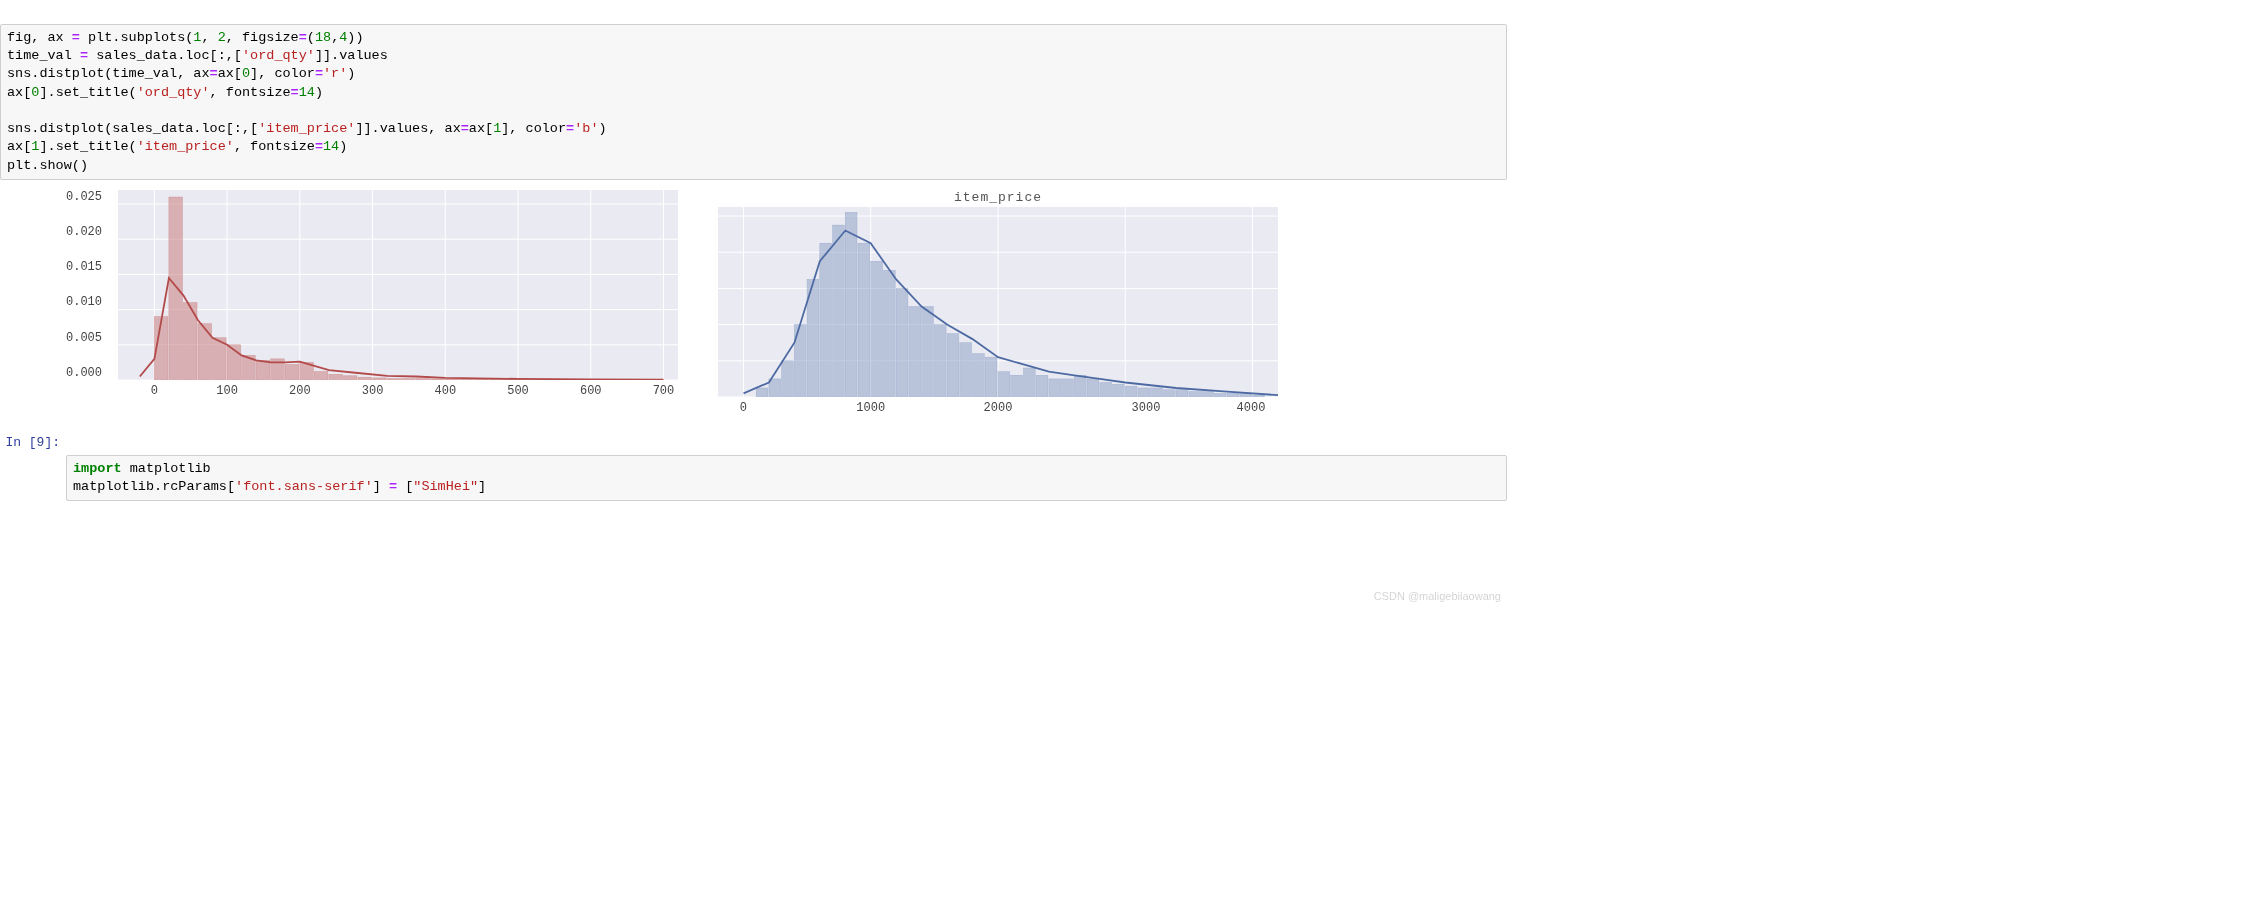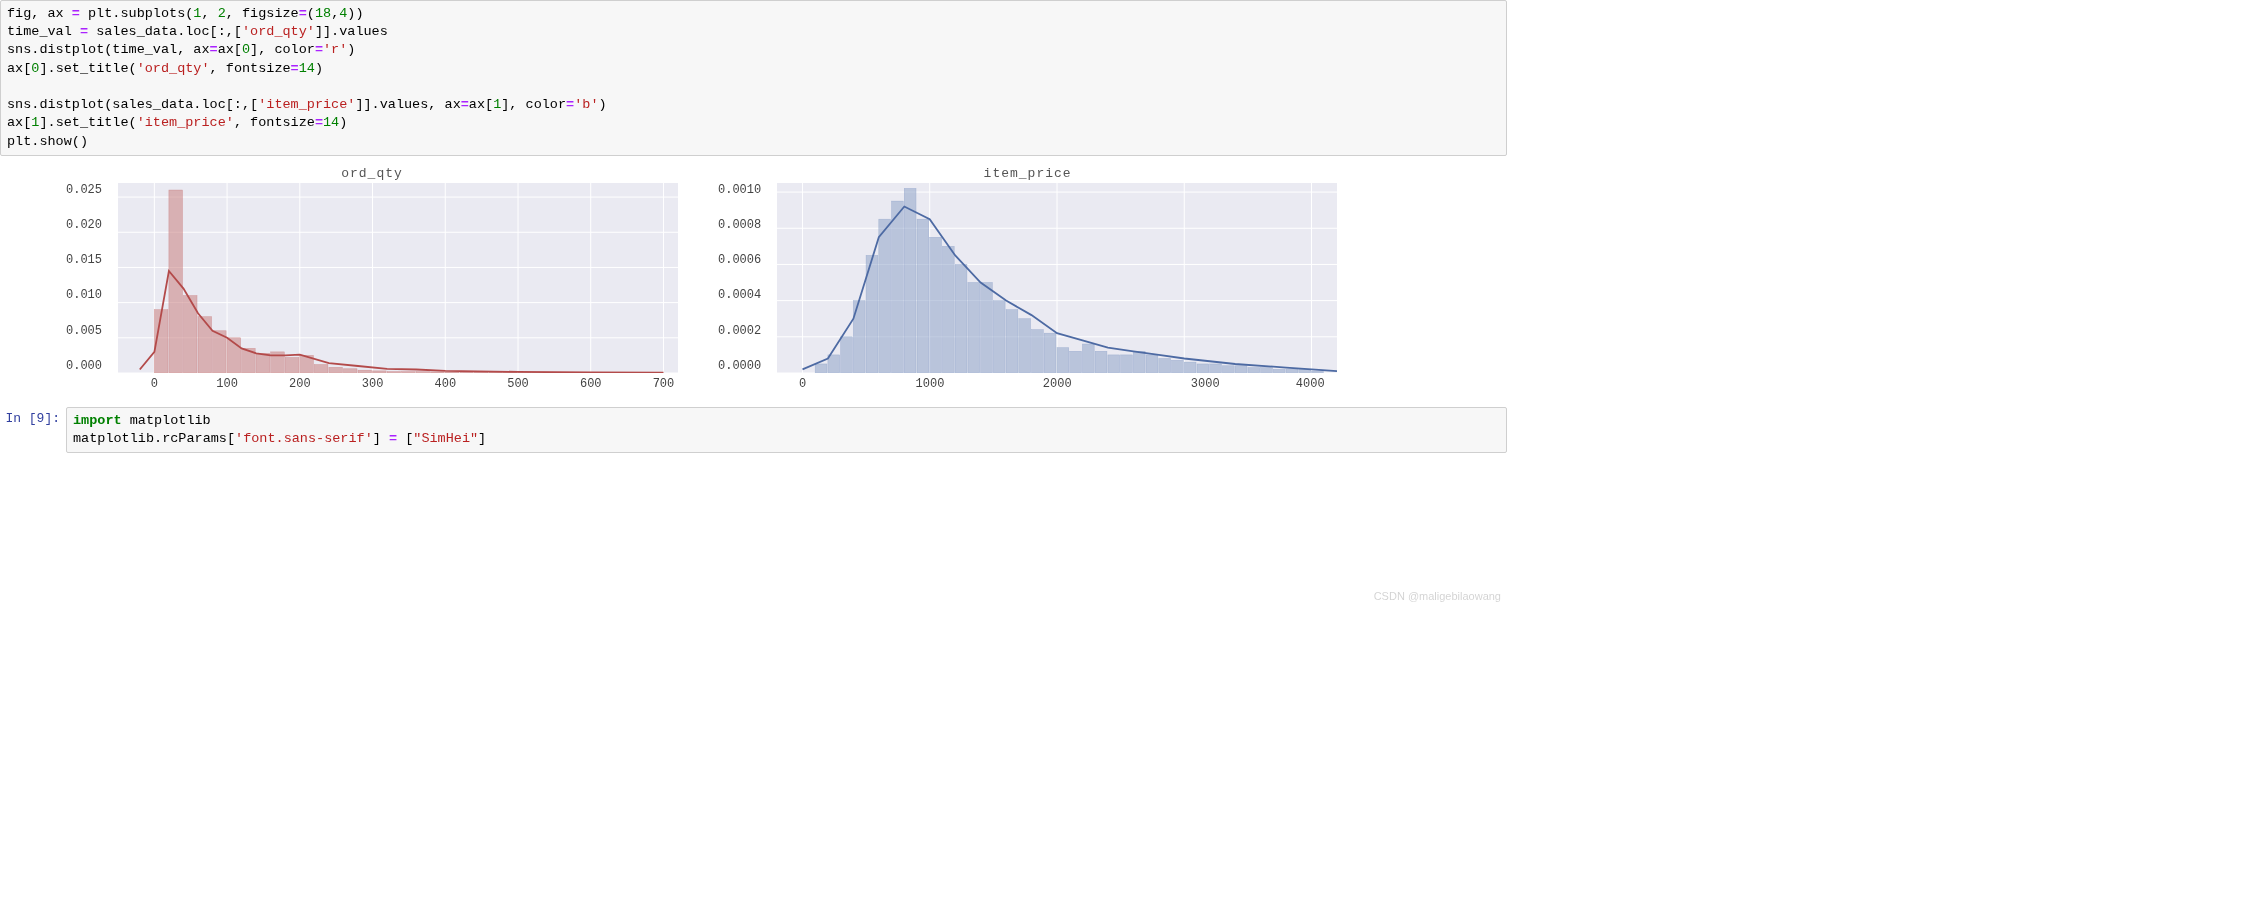--- a/index.html
+++ b/index.html
@@ -34,20 +34,21 @@
     flex: 1;
     background: #f7f7f7;
     border: 1px solid #cfcfcf;
     border-radius: 2px;
     padding: 4px 6px;
     font-family: Menlo, Monaco, "Courier New", monospace;
     font-size: 13.5px;
     line-height: 1.35;
     white-space: pre;
     overflow: hidden;
+    margin-top: 24px;
   }
   .code .op { color: #AA22FF; font-weight: bold;}
   .code .name { color: #000; }
   .code .func { color: #000; }
   .code .kw { color: #008000; font-weight: bold; }
   .code .num { color: #008000; }
   .code .str { color: #BA2121; }
   .code .punct { color: #000; }
 
   .output-area {
@@ -120,21 +121,20 @@
 <span class="name">sns</span><span class="punct">.</span><span class="func">distplot(time_val, ax</span><span class="op">=</span><span class="name">ax[</span><span class="num">0</span><span class="name">], color</span><span class="op">=</span><span class="str">'r'</span><span class="punct">)</span>
 <span class="name">ax[</span><span class="num">0</span><span class="name">]</span><span class="punct">.</span><span class="func">set_title(</span><span class="str">'ord_qty'</span><span class="name">, fontsize</span><span class="op">=</span><span class="num">14</span><span class="punct">)</span>
 <span class="name"></span>
 <span class="name">sns</span><span class="punct">.</span><span class="func">distplot(sales_data</span><span class="punct">.</span><span class="func">loc[:,[</span><span class="str">'item_price'</span><span class="punct">]]</span><span class="punct">.</span><span class="name">values, ax</span><span class="op">=</span><span class="name">ax[</span><span class="num">1</span><span class="name">], color</span><span class="op">=</span><span class="str">'b'</span><span class="punct">)</span>
 <span class="name">ax[</span><span class="num">1</span><span class="name">]</span><span class="punct">.</span><span class="func">set_title(</span><span class="str">'item_price'</span><span class="name">, fontsize</span><span class="op">=</span><span class="num">14</span><span class="punct">)</span>
 <span class="name">plt</span><span class="punct">.</span><span class="func">show()</span></div>
   </div>
 
   <div class="output-area">
     <div class="chart-wrap">
-      <div class="chart-title">ord_qty</div>
       <div class="axes">
         <div class="ylabels" id="yl0">
             <span>0.025</span>
             <span>0.020</span>
             <span>0.015</span>
             <span>0.010</span>
             <span>0.005</span>
             <span>0.000</span>
           </div>
         <div>
@@ -204,28 +204,20 @@
               <span style="position:absolute;left:472.7272727272727px;transform:translateX(-50%);">600</span>
               <span style="position:absolute;left:545.4545454545455px;transform:translateX(-50%);">700</span>
             </div>
         </div>
       </div>
     </div>
 
     <div class="chart-wrap">
       <div class="chart-title">item_price</div>
       <div class="axes">
-        <div class="ylabels" id="yl1">
-            <span>0.0010</span>
-            <span>0.0008</span>
-            <span>0.0006</span>
-            <span>0.0004</span>
-            <span>0.0002</span>
-            <span>0.0000</span>
-          </div>
         <div>
           <div class="plot">
             <svg id="svg1" width="560" height="190">
                 <g class="grid">
                   <line x1="25.454545454545457" y1="0" x2="25.454545454545457" y2="190"></line>
                   <line x1="152.72727272727272" y1="0" x2="152.72727272727272" y2="190"></line>
                   <line x1="280" y1="0" x2="280" y2="190"></line>
                   <line x1="407.2727272727273" y1="0" x2="407.2727272727273" y2="190"></line>
                   <line x1="534.5454545454546" y1="0" x2="534.5454545454546" y2="190"></line>
                   <line x1="0" y1="190" x2="560" y2="190"></line>

